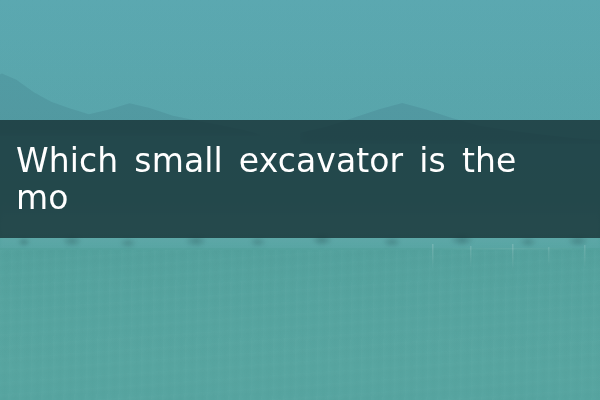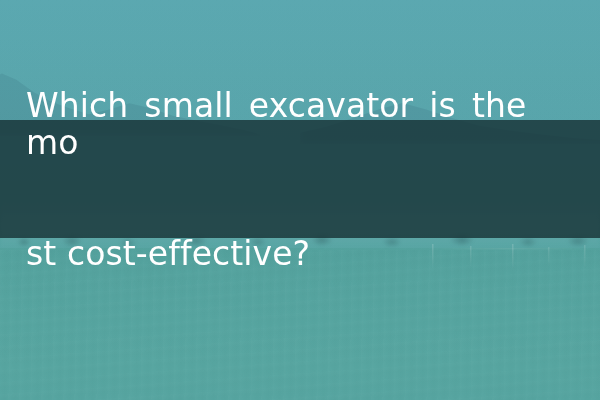--- a/index.html
+++ b/index.html
@@ -177,21 +177,21 @@
   
 
   .caption-band {
     position: absolute;
     left: 0;
     top: 120px;
     width: 600px;
     height: 118px;
     background: rgba(22,49,53,0.80);
     box-sizing: border-box;
-    padding: 0 26px;
+    padding: 0 16px;
     display: flex;
     flex-direction: column;
     justify-content: center;
   }
 
   .caption-text {
     margin: 0;
     color: #ffffff;
     font-family: "DejaVu Sans", sans-serif;
     font-weight: 400;
@@ -224,17 +224,16 @@
     <div class="ground"></div>
     <div class="field-texture"></div>
     <div class="treeline"></div>
     <div class="fence"></div>
     <div class="tint"></div>
   </div>
 
   <div class="caption-band">
     <p class="caption-text">
       <span class="caption-line justified">Which small excavator is the mo</span>
-      <span class="caption-line">st cost-effective?</span>
     </p>
   </div>
 
 </div>
 
 </body></html>

